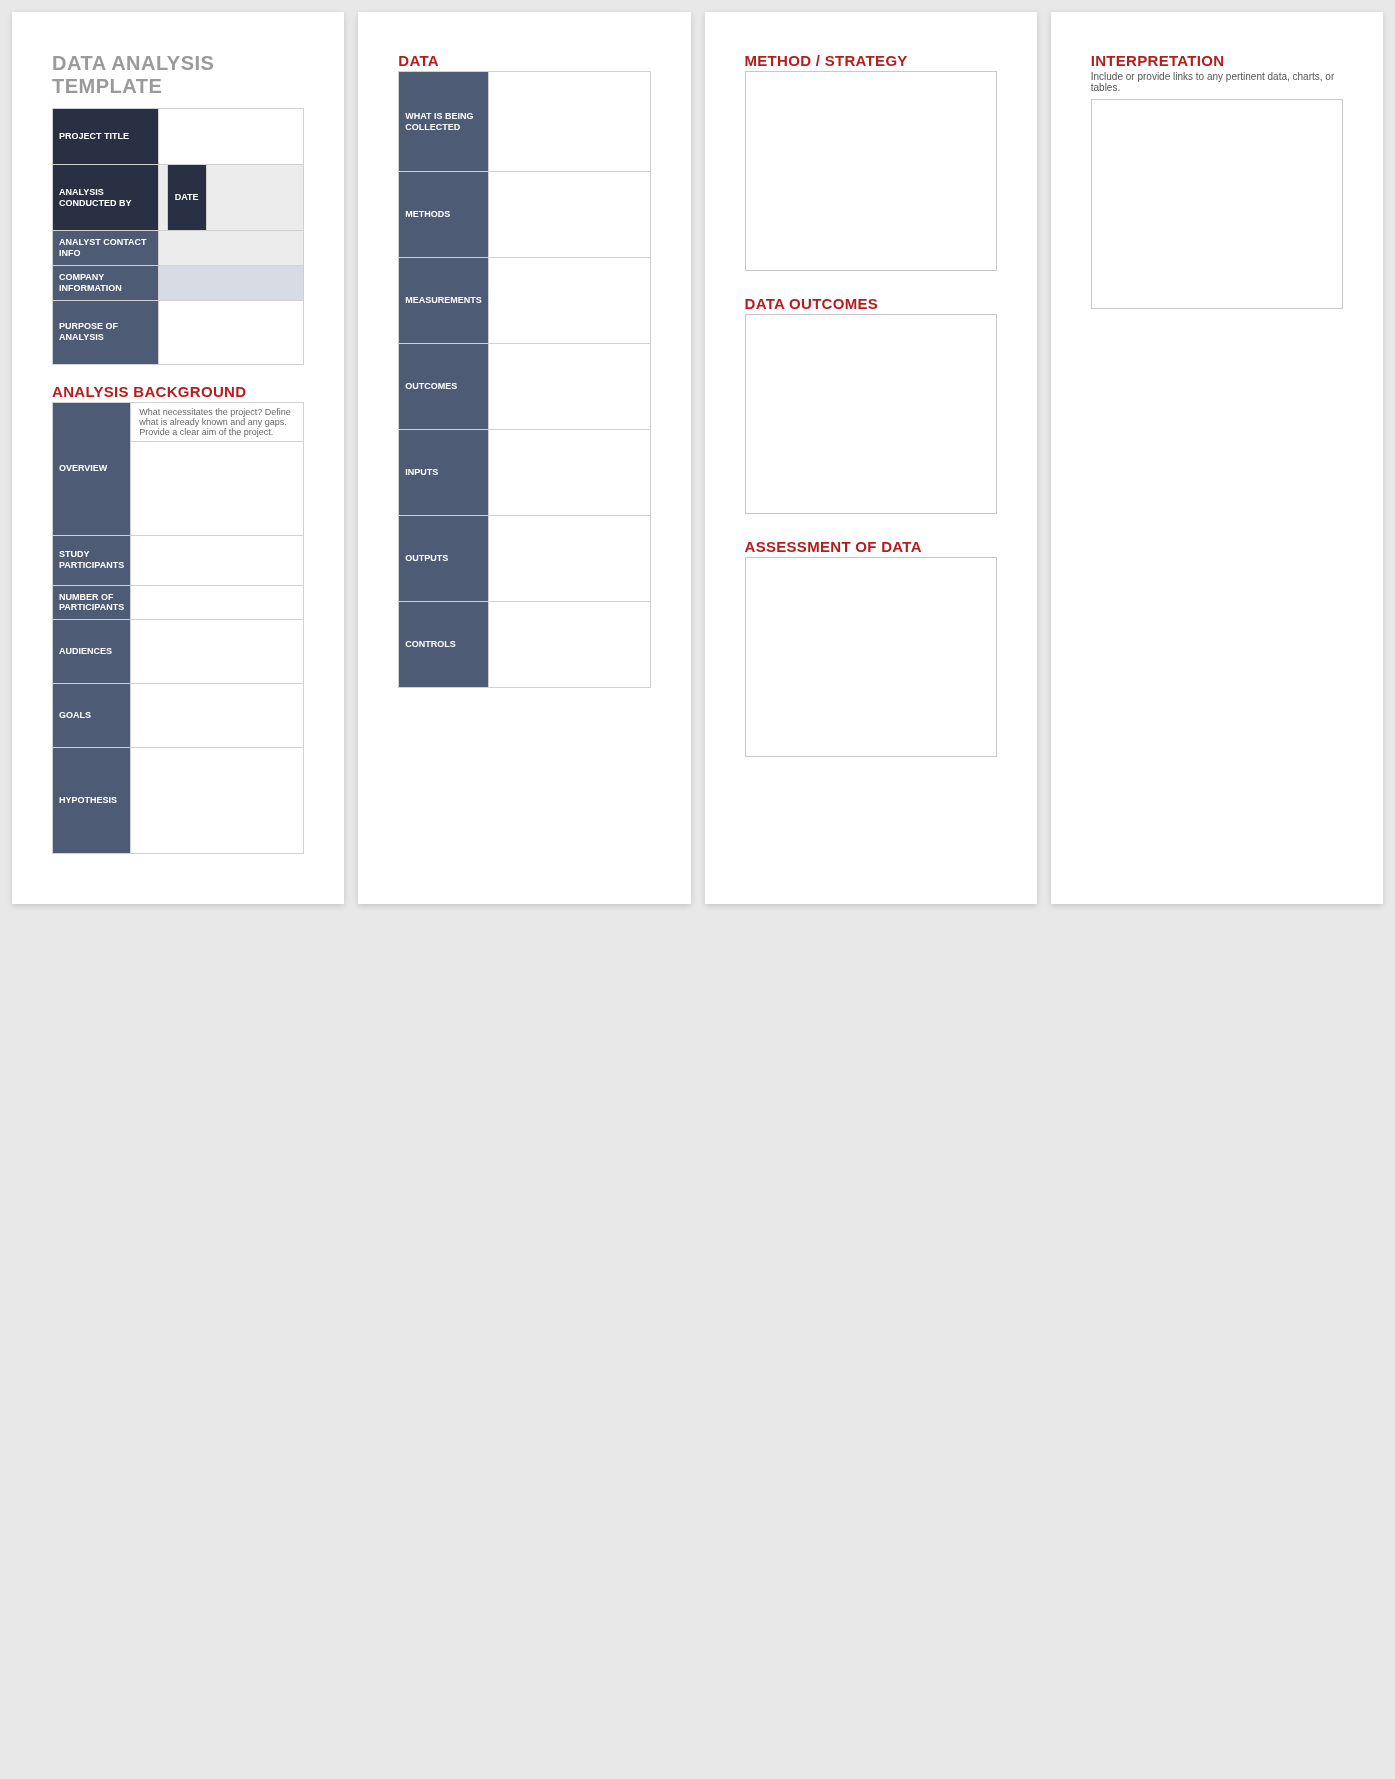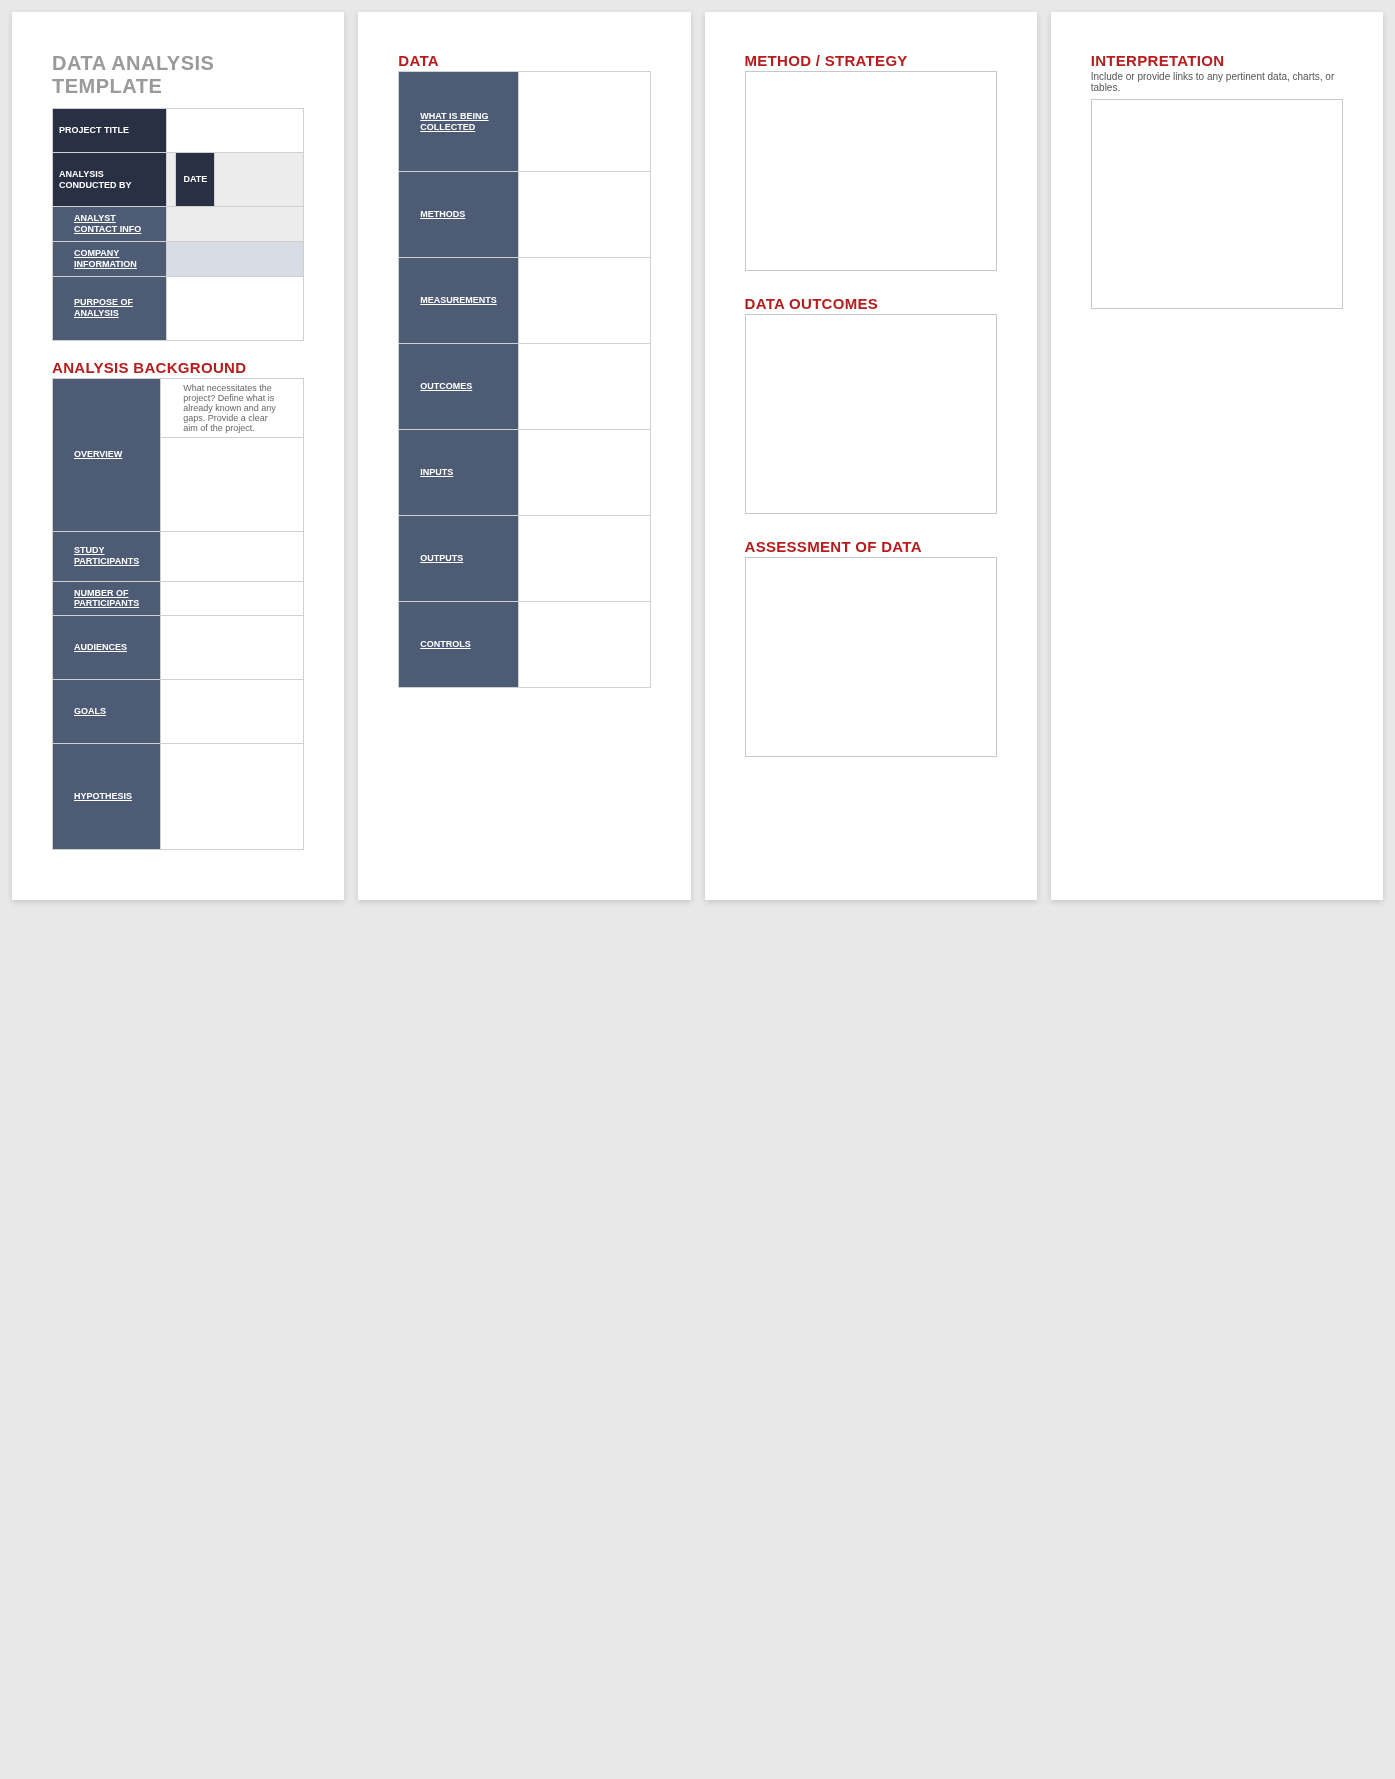--- a/index.html
+++ b/index.html
@@ -50,41 +50,40 @@
   table.form td {
     border: 1px solid #d0d0d0;
     font-size: 9px;
     vertical-align: middle;
   }
   td.lbl {
     background: #4d5b75;
     color: #fff;
     font-weight: bold;
     font-size: 8px;
-    padding: 6px 21px;
+    padding: 6px 6px;
     width: 120px;
     line-height: 1.2;
-    text-decoration: underline;
   }
   td.lbl-dark {
     background: #2a3044;
     color: #fff;
     font-weight: bold;
     font-size: 8px;
-    padding: 16px 6px;
+    padding: 22px 6px;
     line-height: 1.2;
   }
   td.lbl-narrow { width: 64px; }
   td.cell { background: #fff; padding: 4px; }
   td.cell-grey { background: #ececec; padding: 4px; }
   td.cell-blue { background: #d6dbe4; padding: 4px; }
   .hint {
     font-size: 9px;
     color: #666;
-    padding: 4px 22px;
+    padding: 4px 8px;
   }
   .bigbox {
     width: 100%;
     border: 1px solid #c8c8c8;
     background: #fff;
     height: 200px;
     margin-bottom: 24px;
   }
   .row-h-sm td { height: 22px; }
   .row-h-md td { height: 34px; }

